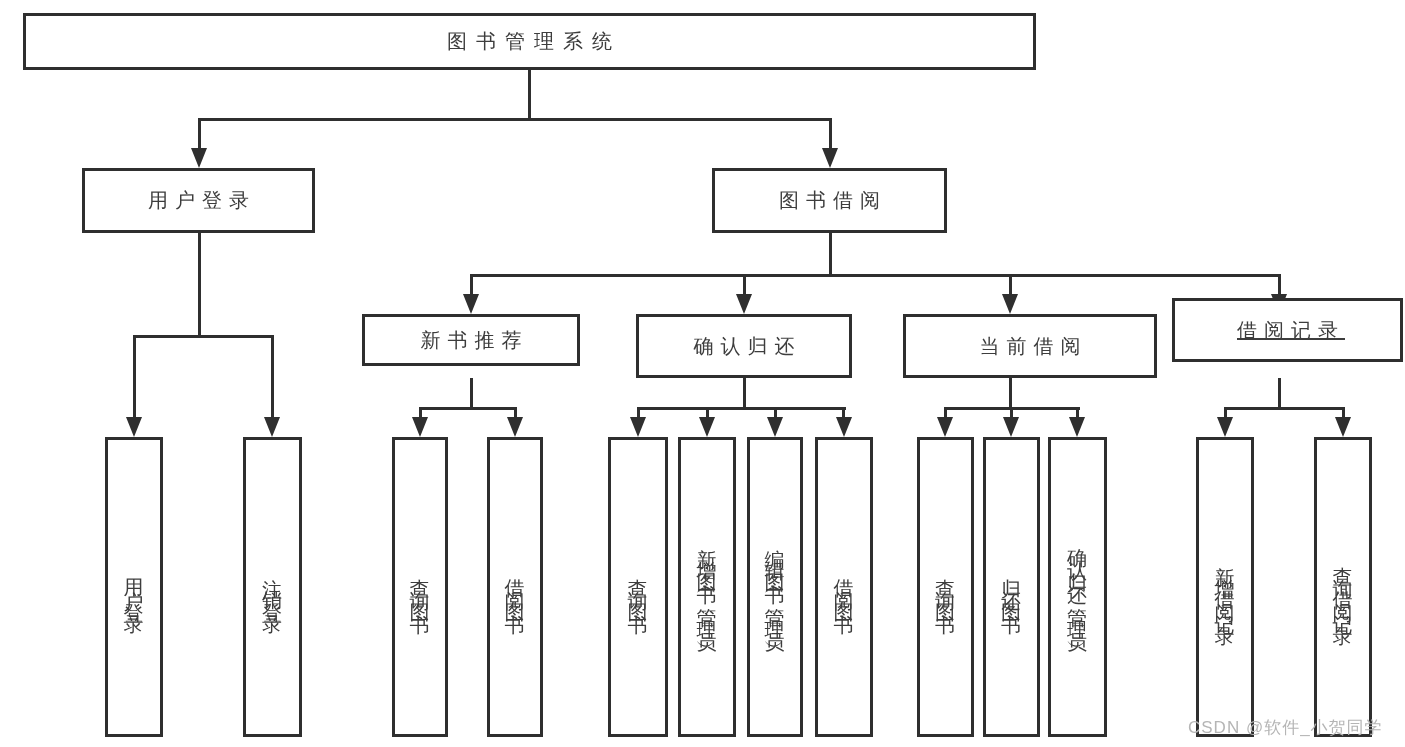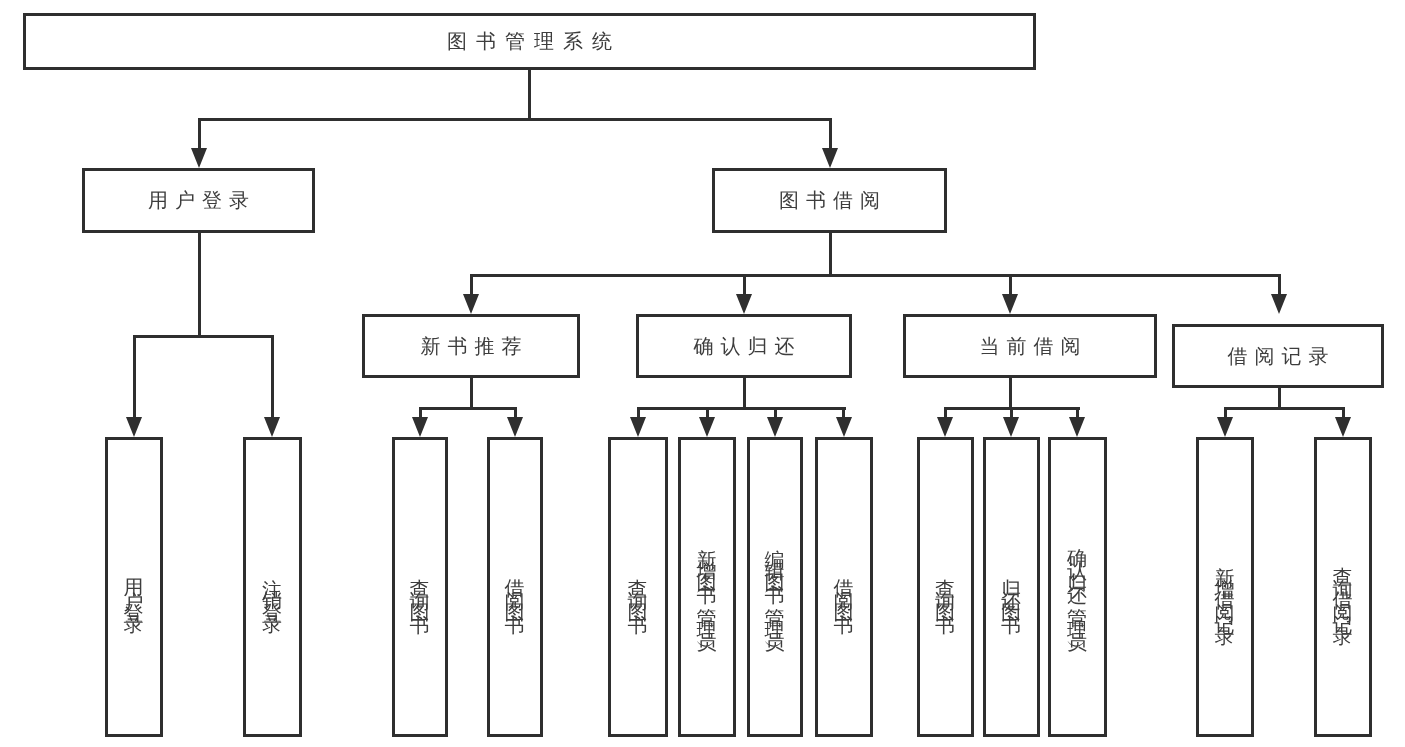--- a/index.html
+++ b/index.html
@@ -39,30 +39,30 @@
     <span class="hlabel root">图书管理系统</span>
   </div>
 
   <div class="box" style="left:82px; top:168px; width:233px; height:65px;">
     <span class="hlabel">用户登录</span>
   </div>
   <div class="box" style="left:712px; top:168px; width:235px; height:65px;">
     <span class="hlabel">图书借阅</span>
   </div>
 
-  <div class="box" style="left:362px; top:314px; width:218px; height:64px;">
+  <div class="box" style="left:362px; top:314px; width:218px; height:52px;">
     <span class="hlabel">新书推荐</span>
   </div>
   <div class="box" style="left:636px; top:314px; width:216px; height:64px;">
     <span class="hlabel">确认归还</span>
   </div>
   <div class="box" style="left:903px; top:314px; width:254px; height:64px;">
     <span class="hlabel">当前借阅</span>
   </div>
-  <div class="box" style="left:1172px; top:324px; width:212px; height:64px;">
+  <div class="box" style="left:1172px; top:298px; width:231px; height:64px;text-decoration:underline;">
     <span class="hlabel">借阅记录</span>
   </div>
 
   <div class="box" style="left:105px; top:437px; width:58px; height:300px;">
     <span class="vlabel">用户登录</span>
   </div>
   <div class="box" style="left:243px; top:437px; width:59px; height:300px;">
     <span class="vlabel">注销登录</span>
   </div>
 
@@ -155,14 +155,15 @@
   <div class="vl" style="left:1076px; top:407px; height:12px;"></div>
   <div class="arrow" style="left:1069px; top:417px;"></div>
 
   <div class="vl" style="left:1278px; top:378px; height:29px;"></div>
   <div class="hl" style="left:1224px; top:407px; width:121px;"></div>
   <div class="vl" style="left:1224px; top:407px; height:12px;"></div>
   <div class="arrow" style="left:1217px; top:417px;"></div>
   <div class="vl" style="left:1342px; top:407px; height:12px;"></div>
   <div class="arrow" style="left:1335px; top:417px;"></div>
 
+  <div class="watermark">CSDN @软件_小贺同学</div>
 
 </div>
 
 </body></html>

